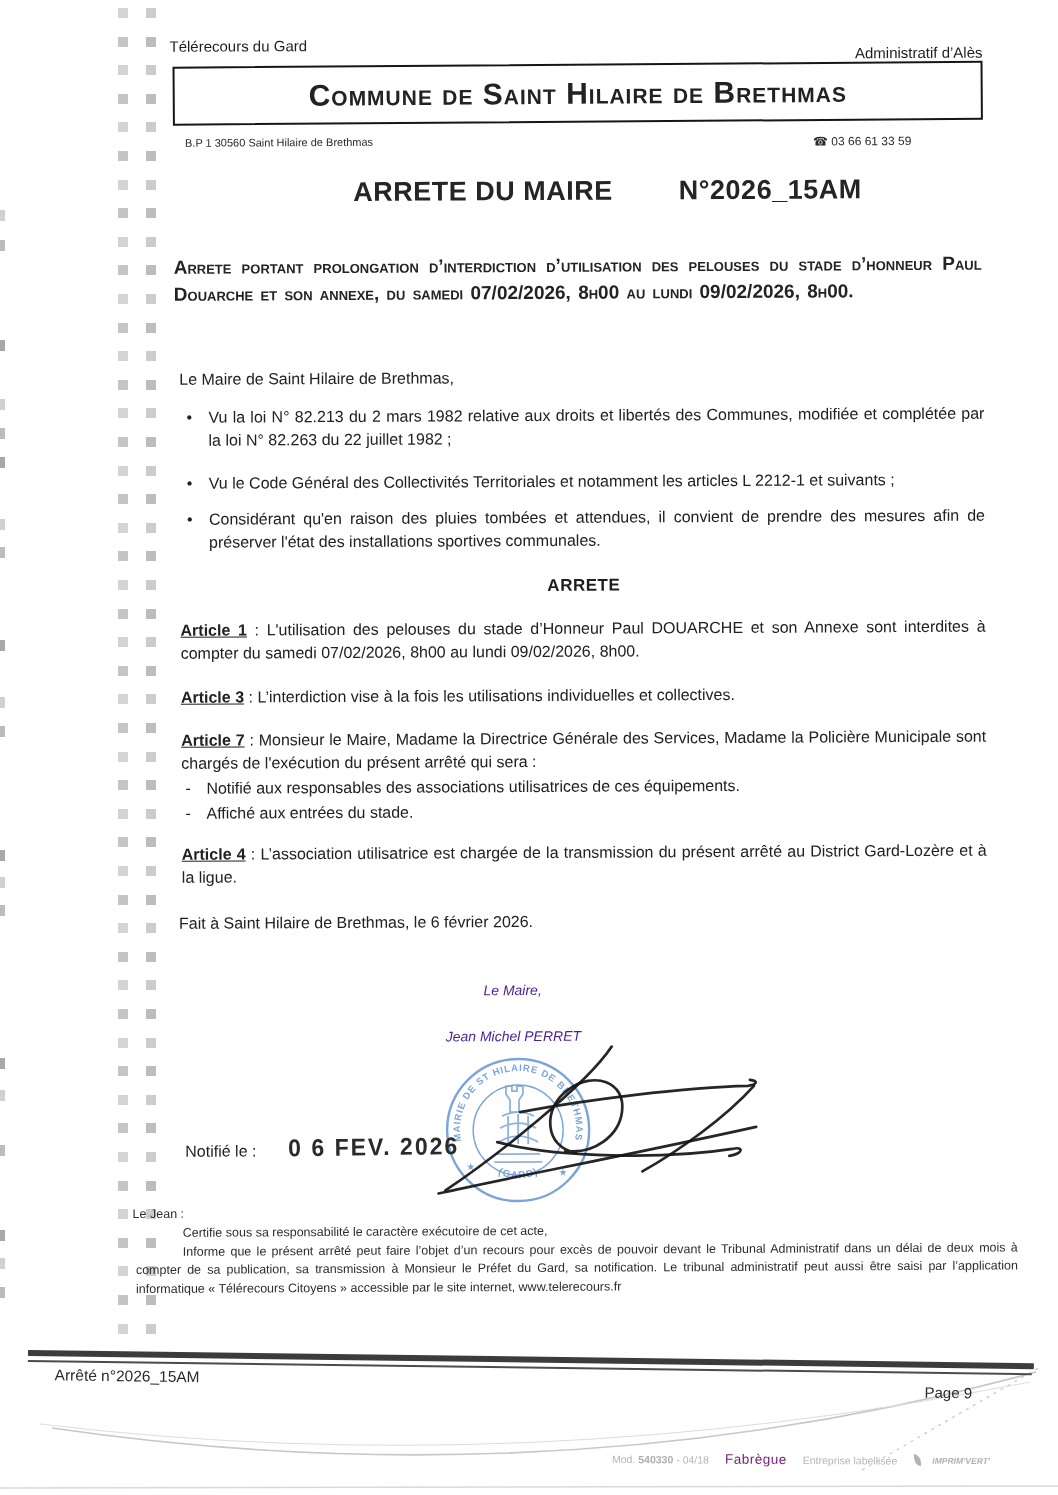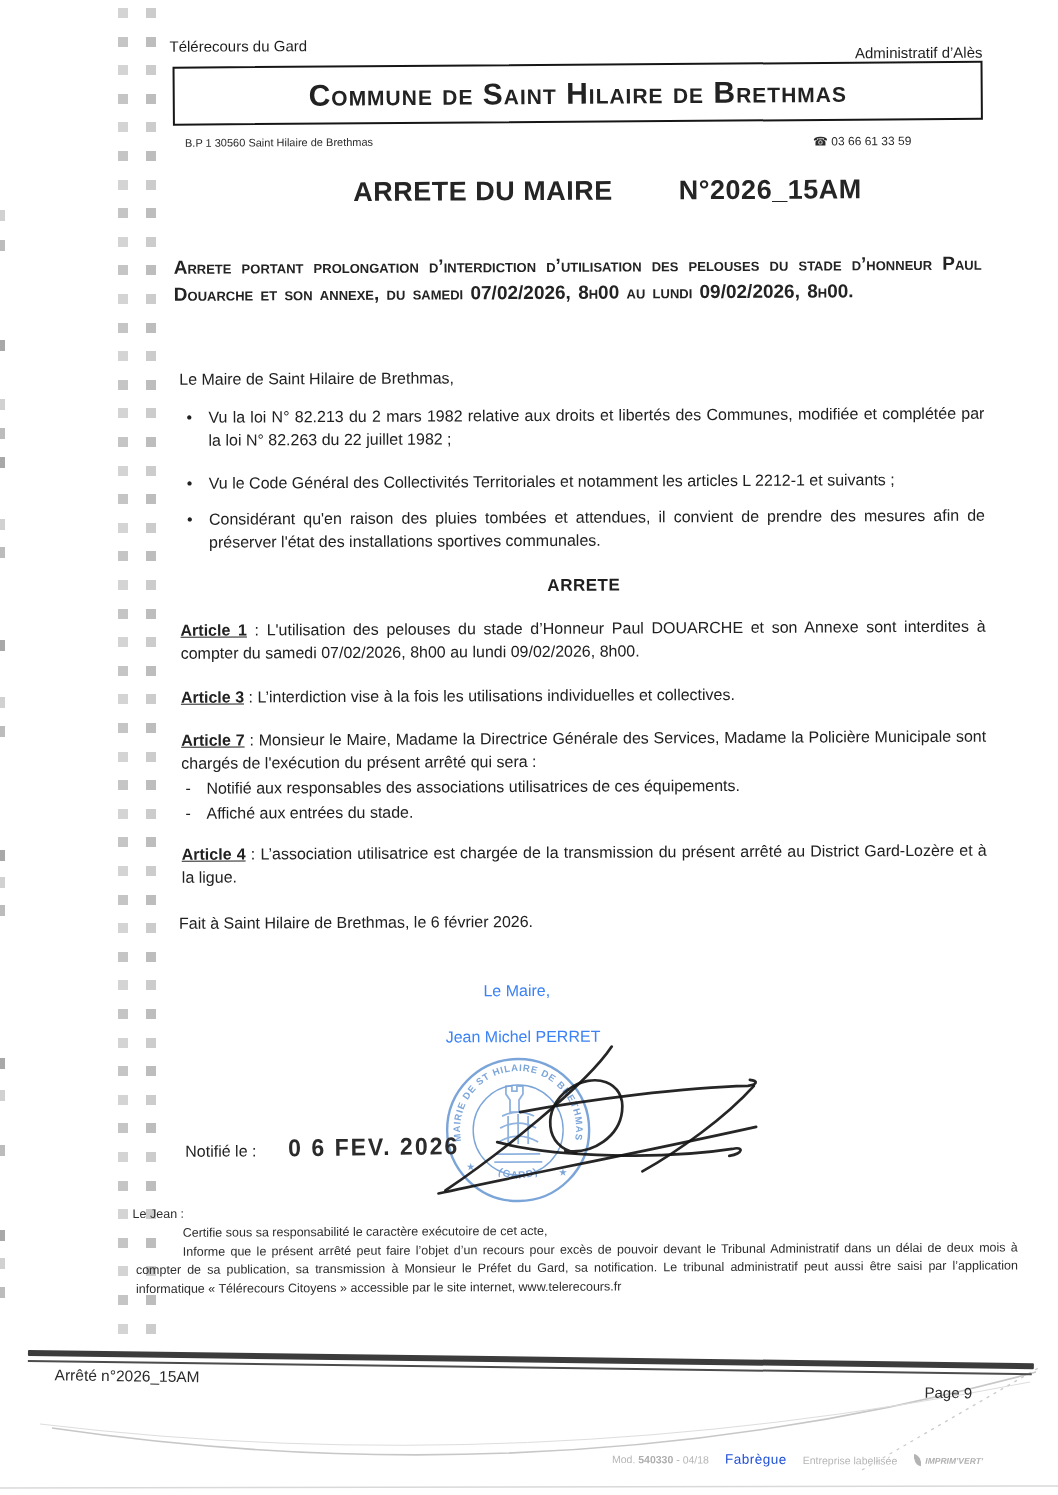--- a/index.html
+++ b/index.html
@@ -46,21 +46,21 @@
   .bullets{left:183px;top:404px;width:803px;}
   .bullet-item{position:relative;padding-left:27px;}
   .bullet-item .glyph{position:absolute;left:5px;top:0;}
   .mb20{margin-bottom:20px;} .mb13{margin-bottom:13px;}
   .arrete-h{left:183px;top:576px;width:803px;text-align:center;font-weight:700;font-size:17px;letter-spacing:.5px;}
   .article{left:181px;width:805px;}
   .art-label{font-weight:700;text-decoration:underline;}
   .dash-list{left:181px;width:805px;}
   .dash-item{position:relative;padding-left:25px;line-height:25px;}
   .dash-item .glyph{position:absolute;left:4px;top:0;}
-  .sig-name{font-size:16px;color:#3b82f6;}
+  .sig-name{font-size:14px;color:#4c1d95;font-style:italic;}
   .notif-label{font-size:16px;}
   .date-stamp{
     font-size:23px;font-weight:800;letter-spacing:2px;color:#2b2b2b;
     transform:scaleY(1.05) rotate(-0.4deg);white-space:nowrap;
   }
   .cert{font-size:12.5px;line-height:18.5px;color:#2d2d2d;}
   .cert p{margin:0;text-indent:47px;text-align:justify;}
   
   .stamp-stroke{stroke:var(--stamp-blue);fill:none;}
   .stamp-fill{fill:var(--stamp-blue);}
@@ -68,23 +68,23 @@
   #signature path{stroke:#141414;fill:none;stroke-width:2.7;stroke-linecap:round;opacity:.92;}
   
   #footer{position:absolute;left:0;top:1350px;width:1058px;z-index:2;transform:rotate(0.75deg);transform-origin:28px 0;}
   .rule-thick{margin-left:28px;width:1006px;height:6px;background:#3c3c3c;border-radius:1px;}
   .rule-thin{margin-left:28px;margin-top:4px;width:1004px;height:2px;background:#4c4c4c;}
   .footer-ref{position:absolute;left:55px;top:16px;font-size:15.5px;color:#2a2a2a;}
   .footer-page{position:absolute;left:925px;top:22px;font-size:15px;color:#2a2a2a;}
   
   #printline{position:absolute;left:612px;top:1452px;z-index:2;display:flex;align-items:center;gap:16px;
     color:#b6b6b6;font-size:10.5px;transform:rotate(0.3deg);white-space:nowrap;}
-  #printline .brand{font-size:13.5px;letter-spacing:.5px;color:#1d4ed8;}
+  #printline .brand{font-size:13.5px;letter-spacing:.5px;color:#701a75;}
   #printline .bold{font-weight:700;color:#adadad;}
-  #printline .cert-print{display:flex;align-items:center;gap:3px;font-size:8.5px;font-weight:700;font-style:italic;color:#b0b0b0;}
+  #printline .cert-print{display:flex;align-items:center;gap:10px;font-size:8.5px;font-weight:700;font-style:italic;color:#b0b0b0;}
   .leaf{display:inline-block;width:9px;height:11px;background:#b3b3b3;border-radius:0 100% 0 100%;transform:rotate(10deg);}
 </style>
 </head>
 <body>
 
 <svg id="artifacts" width="1058" height="1495" viewBox="0 0 1058 1495" xmlns="http://www.w3.org/2000/svg">
   <path d="M 52 1428 Q 560 1502 1036 1372" stroke="#c7c7c7" stroke-width="1.6" fill="none"></path>
   <path d="M 40 1424 Q 520 1482 1030 1382" stroke="#dddddd" stroke-width="1" fill="none"></path>
   <path d="M 862 1470 L 1042 1366" stroke="#cccccc" stroke-width="1.4" stroke-dasharray="3 5" fill="none"></path>
   <path d="M 0 1488 L 1058 1486" stroke="#d9d9d9" stroke-width="1.5" fill="none"></path>

